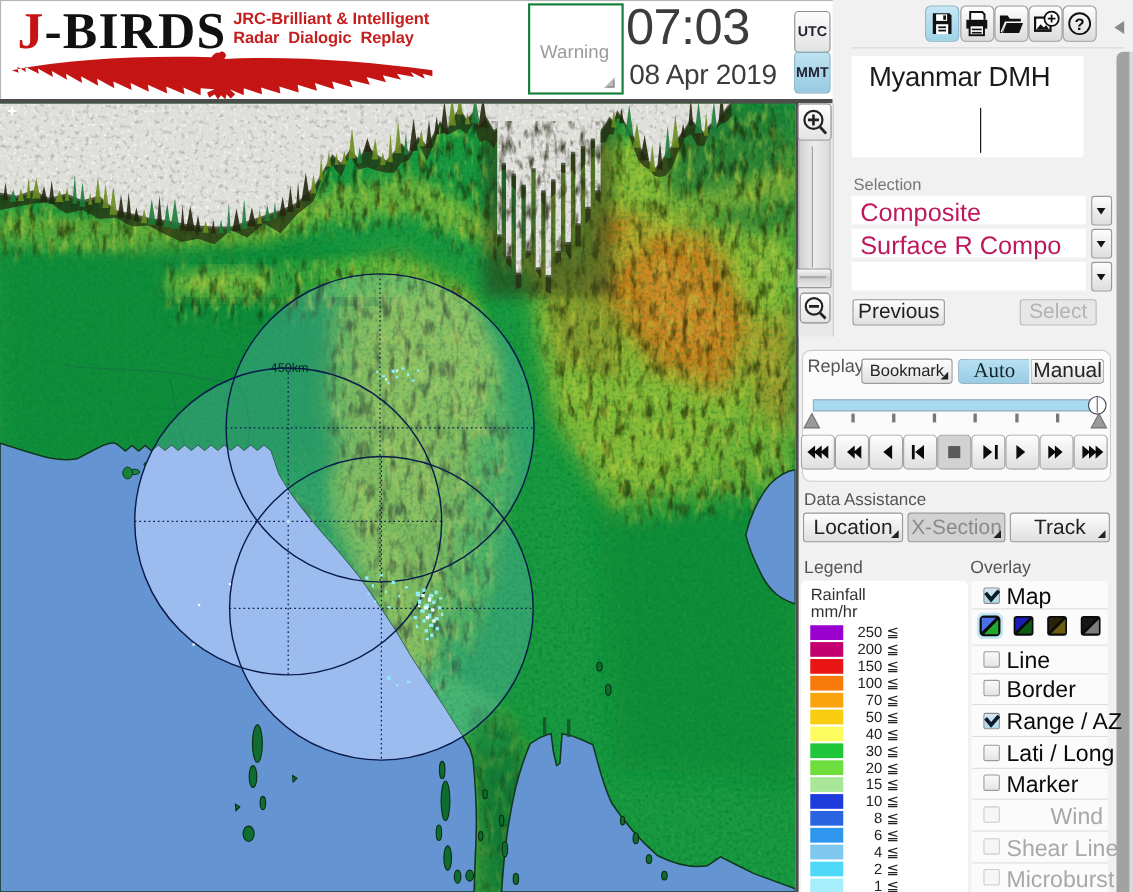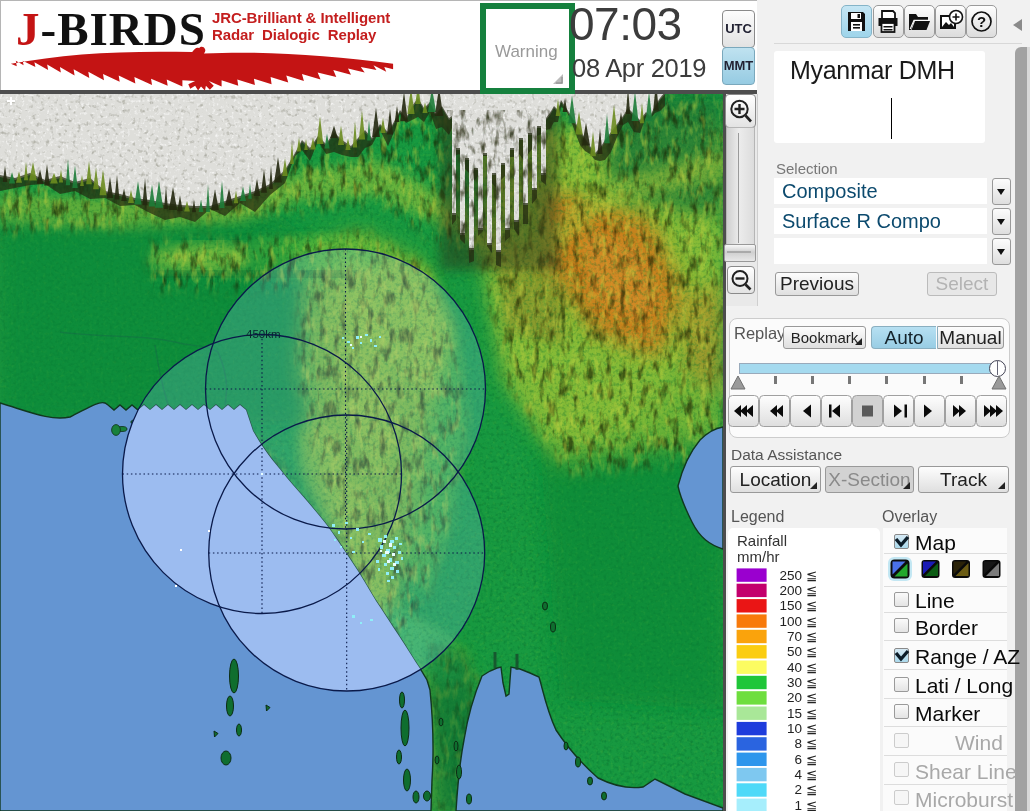--- a/index.html
+++ b/index.html
@@ -4,42 +4,42 @@
 <style>
 html,body{margin:0;padding:0;}
 body{width:1030px;height:811px;position:relative;overflow:hidden;
  font-family:"Liberation Sans",sans-serif;background:#f0f0f0;}
 .abs{position:absolute;}
 
 #header{left:0;top:0;width:757px;height:90px;background:#fff;border-top:1px solid #b5b5b5;border-left:1px solid #b5b5b5;}
 #hline{left:0;top:90px;width:757px;height:5px;background:#4d4d4d;}
 #vline{left:723px;top:94px;width:3px;height:717px;background:#4d4d4d;}
 
-#warn{left:480px;top:3px;width:83px;height:79px;background:#fff;border:6px solid #15803d;}
+#warn{left:480px;top:3px;width:83px;height:79px;background:#fff;border:2px solid #15803d;}
 #warn span{position:absolute;left:9px;top:33px;color:#9a9a9a;font-size:17px;}
 #time{left:569px;top:-3px;width:130px;color:#3c3c3c;font-size:46px;letter-spacing:-0.5px;}
 #date{left:572px;top:54px;color:#3c3c3c;font-size:25.5px;letter-spacing:-0.3px;}
 .tzbtn{width:31px;height:36px;border:1px solid #8a8a8a;border-radius:4px;font-size:13px;font-weight:bold;color:#223;text-align:center;line-height:36px;}
 #utc{left:722px;top:10px;background:linear-gradient(#fdfdfd,#e2e2e2);}
 #mmt{left:722px;top:47px;background:linear-gradient(#bfe2f0,#96cbe2);border-color:#7aa8bc;}
 
 #rpanel{left:757px;top:0;width:273px;height:811px;background:#f1f1f1;}
 #rpanel2{left:726px;top:94px;width:304px;height:717px;background:#f1f1f1;}
 #greybar{left:1015px;top:47px;width:12px;height:764px;background:#a2a2a2;border-top-left-radius:6px;}
 #greybar2{left:1027px;top:47px;width:3px;height:764px;background:#d9d9d9;}
 .toolbtn{width:29px;height:31px;border:1px solid #9a9a9a;border-radius:5px;background:linear-gradient(#fefefe,#dcdcdc);}
 .toolbtn.sel{background:linear-gradient(#c5e6f4,#9ed4ea);border-color:#85b4c8;}
 #collapse{left:1013px;top:19px;width:0;height:0;border-top:6px solid transparent;border-bottom:6px solid transparent;border-right:9px solid #8a8a8a;}
 #hsep{left:774px;top:43px;width:248px;height:1px;background:#d8d8d8;}
 #dmhbox{left:774px;top:51px;width:211px;height:92px;background:#fff;border-radius:3px;}
 #dmhbox span{position:absolute;left:16px;top:5px;font-size:25px;color:#1a1a1a;letter-spacing:-0.3px;}
 #cursor{left:891px;top:98px;width:1px;height:41px;background:#000;}
 #sellabel{left:776px;top:160px;font-size:15px;color:#777;}
 .selrow{left:774px;width:213px;height:26px;background:#fff;}
-.selrow span{position:absolute;left:8px;top:2px;font-size:20px;color:#0c4a6e;}
+.selrow span{position:absolute;left:8px;top:2px;font-size:23px;color:#be185d;}
 .ddbtn{left:992px;width:17px;height:25px;border:1px solid #999;border-radius:3px;background:linear-gradient(#fcfcfc,#dedede);}
 .ddbtn:after{content:"";position:absolute;left:4px;top:10px;border-left:4px solid transparent;border-right:4px solid transparent;border-top:6px solid #111;}
 .pbtn{height:22px;border:1px solid #999;border-radius:3px;background:linear-gradient(#fdfdfd,#dfdfdf);text-align:center;font-size:19px;color:#222;}
 
 #replaybox{left:729px;top:318px;width:279px;height:118px;background:#fbfbfb;border:1px solid #ccc;border-radius:8px;}
 .corner:after{content:"";position:absolute;right:3px;bottom:3px;border-left:7px solid transparent;border-bottom:7px solid #222;}
 .cb{left:893.5px;width:13px;height:13px;border:1px solid #9a9a9a;background:linear-gradient(#fafafa,#e4e4e4);border-radius:2px;}
 .cb.dis{border-color:#ccc;background:#f6f6f6;}
 .ovl{left:915px;font-size:21px;color:#0a0a0a;}
 .ovl.gr{color:#a8a8a8;}
@@ -453,21 +453,21 @@
   </div>
 <div class="abs selrow" style="top:238px"></div>
 <div class="abs ddbtn" style="top:178px"></div>
 <div class="abs ddbtn" style="top:208px"></div>
 <div class="abs ddbtn" style="top:238px"></div>
 <div class="abs pbtn" style="left:775px;top:272px;width:82px;">Previous</div>
 <div class="abs pbtn" style="left:927px;top:272px;width:68px;background:#e7e7e7;color:#b3b3b3;border-color:#bbb;">Select</div>
 <div id="replaybox" class="abs"></div>
 <div class="abs" style="left:734px;top:324px;font-size:16.5px;color:#555;">Replay</div>
 <div class="abs pbtn corner" style="left:783px;top:326px;width:81px;height:21px;line-height:21px;font-size:15px;">Bookmark</div>
-<div class="abs" style="left:871px;top:326px;width:64px;height:21px;border:1px solid #8aafc0;border-right:none;border-radius:4px 0 0 4px;background:linear-gradient(#b7e0f2,#98cde4);text-align:center;line-height:21px;font-size:19px;color:#14222a;">Auto</div>
+<div class="abs" style="left:871px;top:326px;width:64px;height:21px;border:1px solid #8aafc0;border-right:none;border-radius:4px 0 0 4px;background:linear-gradient(#b7e0f2,#98cde4);text-align:center;line-height:21px;font-size:19px;color:#14222a;font-family:Liberation Serif, serif;">Auto</div>
 <div class="abs" style="left:937px;top:326px;width:65px;height:21px;border:1px solid #999;border-left-color:#8aafc0;border-radius:0 4px 4px 0;background:linear-gradient(#fdfdfd,#dfdfdf);text-align:center;line-height:21px;font-size:19px;color:#222;">Manual</div>
 <div class="abs" style="left:739px;top:363px;width:263px;height:9px;background:#a5daef;border:1px solid #9ab;"></div>
 <div class="abs" style="left:989px;top:360px;width:15px;height:15px;border:1.5px solid #445;border-radius:50%;background:#fff;"></div>
 <div class="abs" style="left:996.5px;top:361px;width:1.5px;height:14px;background:#667;"></div>
 <svg class="abs" style="left:729px;top:374px;" width="280" height="17" viewBox="0 0 280 17">
  <g fill="#9a9a9a" stroke="#707070" stroke-width="1">
       <path d="M9 2 L16 15 L2 15 Z"></path>
       <path d="M270 2 L277 15 L263 15 Z"></path>
     </g>
  <g fill="#777">

